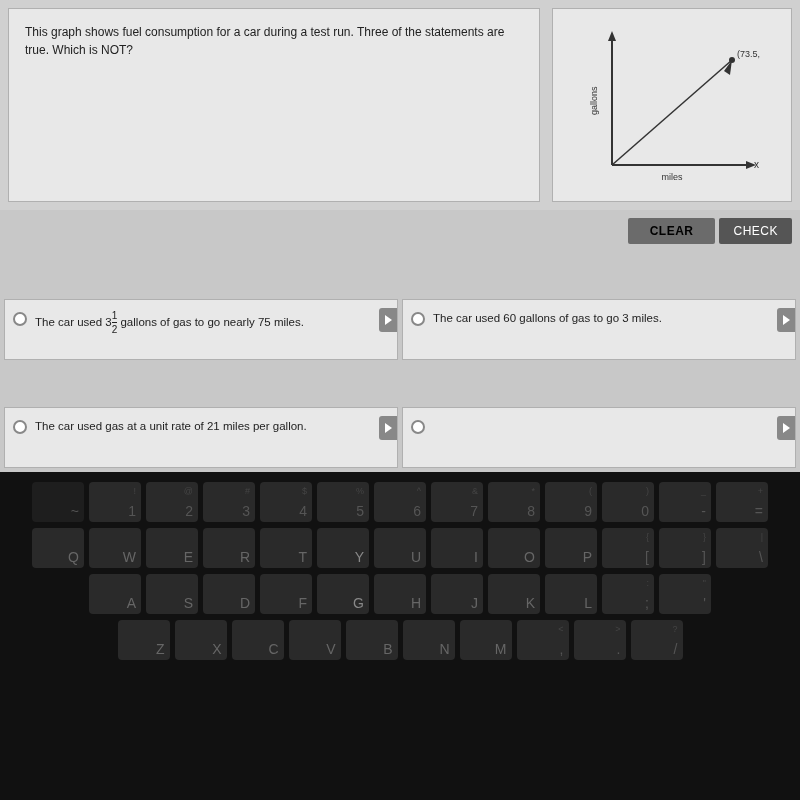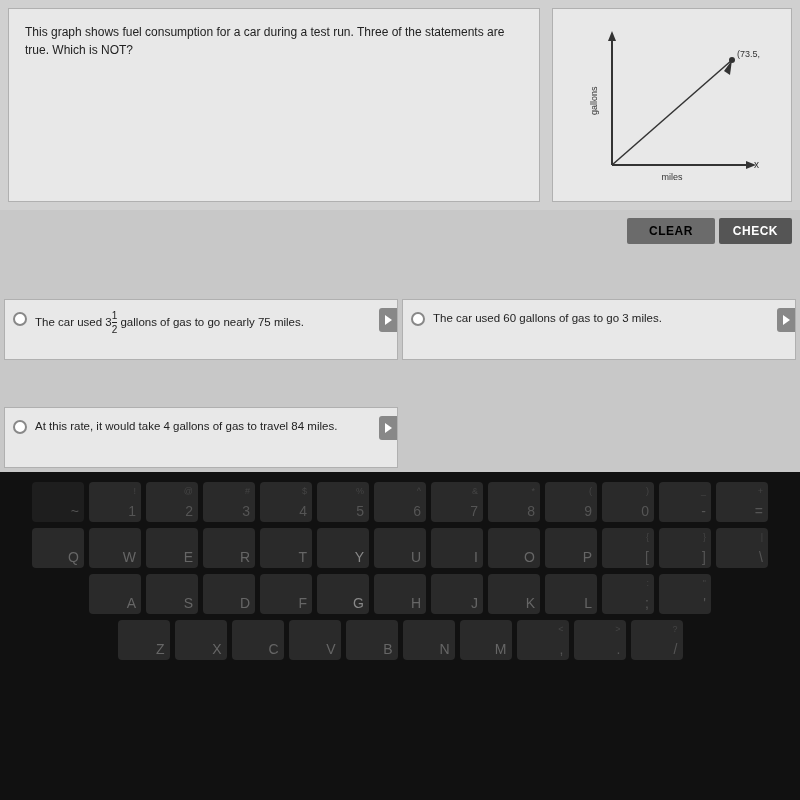--- a/index.html
+++ b/index.html
@@ -79,21 +79,21 @@
       border-radius: 2px;
       letter-spacing: 0.5px;
     }
 
     .btn-check {
       background-color: #555;
       color: #fff;
       border: none;
       padding: 6px 14px;
       font-size: 12px;
-      font-weight: bold;
+      font-weight: normal;
       cursor: pointer;
       border-radius: 2px;
       letter-spacing: 0.5px;
     }
 
     
     .choices-area {
       background-color: #c8c8c8;
       display: grid;
       grid-template-columns: 1fr 1fr;
@@ -274,29 +274,35 @@
     </div>
 
     <div class="choice-cell">
       <div class="choice-radio"></div>
       <span class="choice-text">The car used 60 gallons of gas to go 3 miles.</span>
       <div class="choice-arrow-btn">
         <div class="arrow-triangle"></div>
       </div>
     </div>
 
-
     <div class="choice-cell">
       <div class="choice-radio"></div>
-      <span class="choice-text">At this rate, it would take 4 gallons of gas to travel 84 miles.</span>
+      <span class="choice-text">The car used gas at a unit rate of 21 miles per gallon.</span>
       <div class="choice-arrow-btn">
         <div class="arrow-triangle"></div>
       </div>
     </div>
 
+    <div class="choice-cell">
+      <div class="choice-radio"></div>
+      <div class="choice-arrow-btn">
+        <div class="arrow-triangle"></div>
+      </div>
+    </div>
+
   </div>
 
   <div class="keyboard-area">
 
     <div class="keyboard-row">
       <div class="key key-fn">
           <span class="main-char">~</span>
         </div>
       <div class="key">
           <span class="sub-char">!</span>

